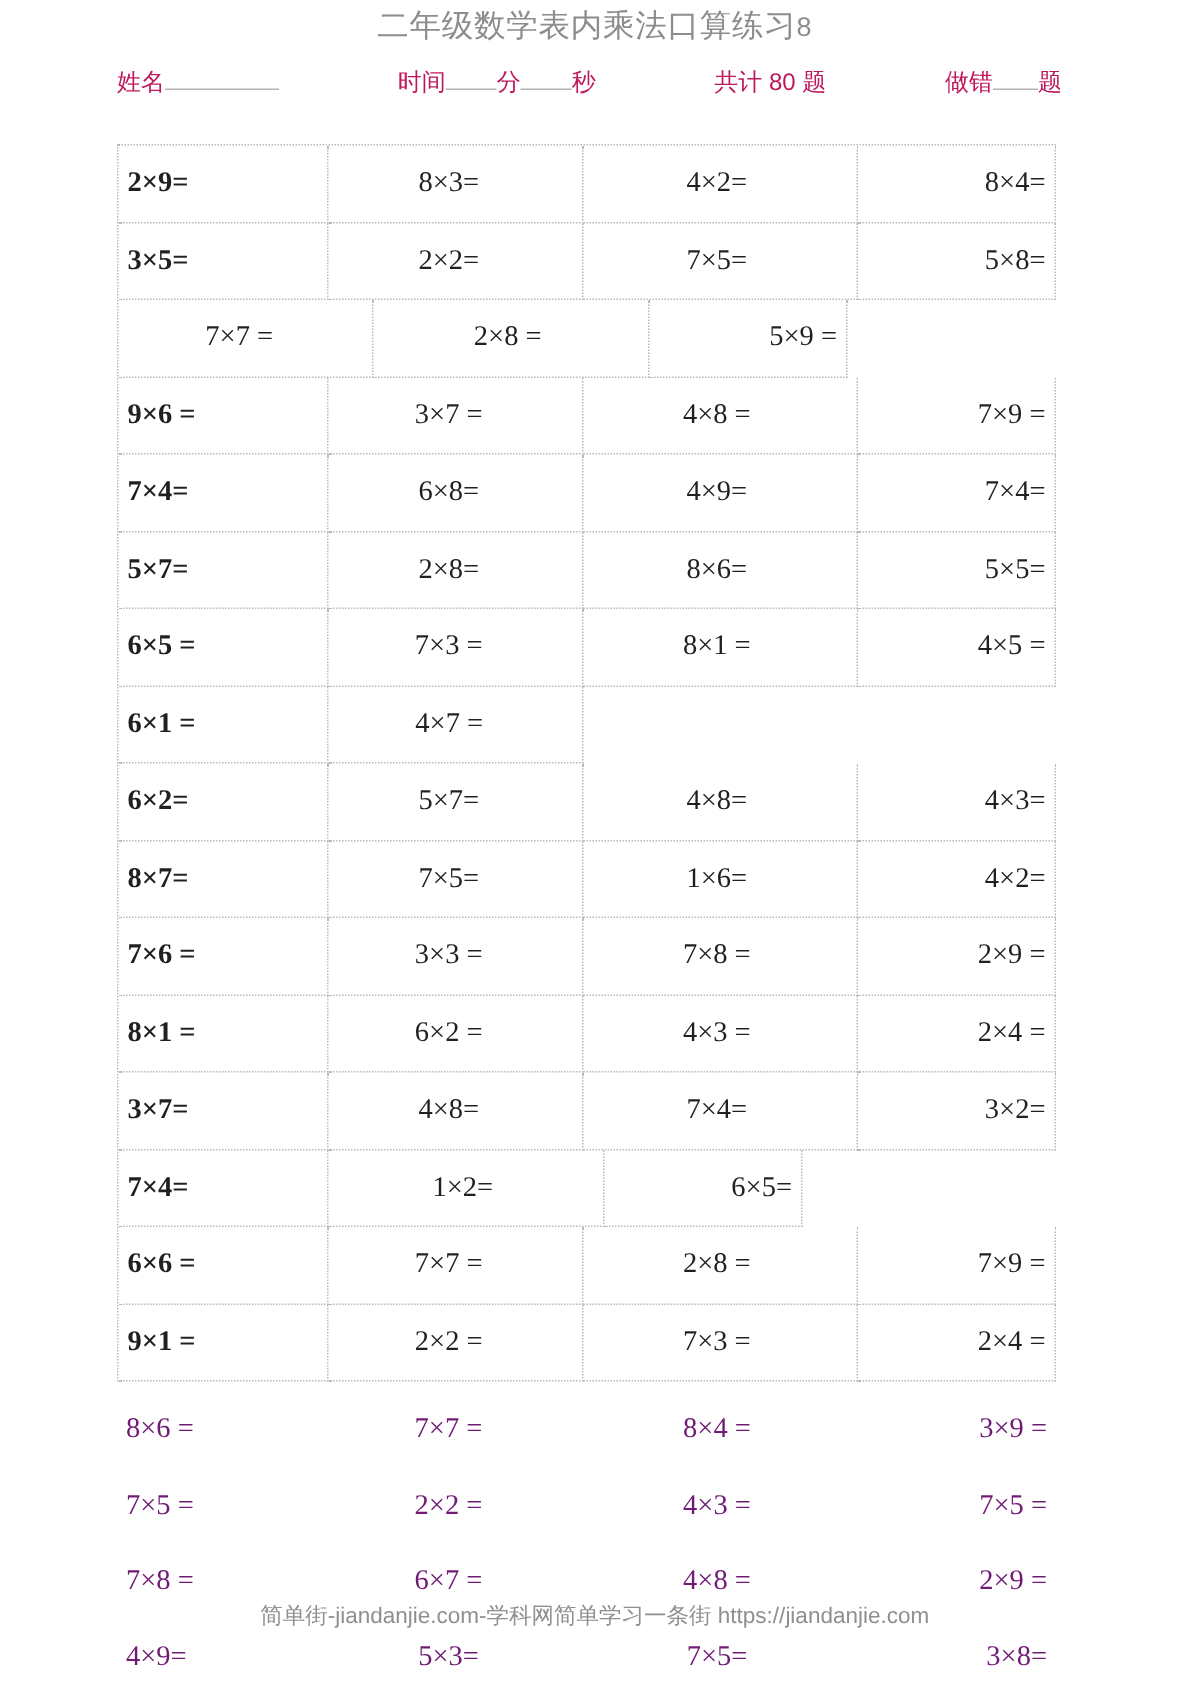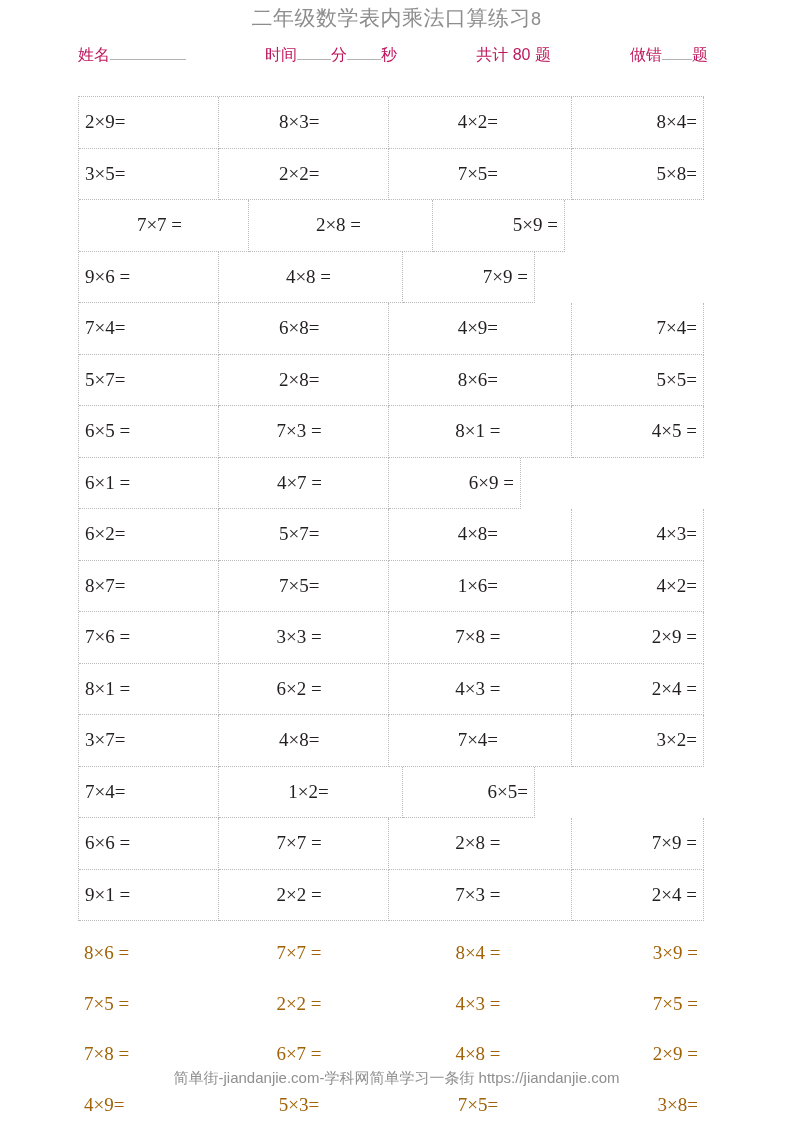--- a/index.html
+++ b/index.html
@@ -88,21 +88,21 @@
     border-bottom: 1px dotted #b9b9b9;
     display: flex;
     align-items: center;
     height: 51.5px;
     font-size: 19px;
     color: #231f20;
     font-family: "Liberation Serif", "DejaVu Serif", serif;
     white-space: nowrap;
   }
   
-  .grid-cell.c0 { width: 140px; justify-content: flex-start; padding-left: 6px; }
+  .grid-cell.c0 { width: 140px; justify-content: flex-start; padding-left: 6px; font-weight: bold; }
   .grid-cell.c1 { width: 170px; justify-content: center; padding-right: 8px; }
   .grid-cell.c2 { width: 184px; justify-content: center; padding-right: 4px; }
   .grid-cell.c3 { width: 132px; justify-content: flex-end; padding-right: 6px; }
 
   
   .tail {
     position: absolute;
     top: 928px;
     left: 78px;
     width: 626px;
@@ -111,21 +111,21 @@
     display: flex;
     width: 100%;
     height: 50.5px;
     align-items: center;
   }
   .tail-cell {
     box-sizing: border-box;
     display: flex;
     align-items: center;
     font-size: 19px;
-    color: #a16207;
+    color: #701a75;
     font-family: "Liberation Serif", "DejaVu Serif", serif;
     white-space: nowrap;
     text-align: right;
   }
   .tail-cell.c0 { width: 140px; justify-content: flex-start; padding-left: 6px; }
   .tail-cell.c1 { width: 170px; justify-content: center; padding-right: 8px; }
   .tail-cell.c2 { width: 184px; justify-content: center; padding-right: 4px; }
   .tail-cell.c3 { width: 132px; justify-content: flex-end; padding-right: 6px; }
 
   
@@ -171,20 +171,21 @@
         <div class="grid-cell c2">7×5=</div>
         <div class="grid-cell c3">5×8=</div>
       </div>
       <div class="grid-row">
         <div class="grid-cell c1">7×7 =</div>
         <div class="grid-cell c2">2×8 =</div>
         <div class="grid-cell c3">5×9 =</div>
       </div>
       <div class="grid-row">
         <div class="grid-cell c0">9×6 =</div>
+        <div class="grid-cell c1">3×7 =</div>
         <div class="grid-cell c2">4×8 =</div>
         <div class="grid-cell c3">7×9 =</div>
       </div>
       <div class="grid-row">
         <div class="grid-cell c0">7×4=</div>
         <div class="grid-cell c1">6×8=</div>
         <div class="grid-cell c2">4×9=</div>
         <div class="grid-cell c3">7×4=</div>
       </div>
       <div class="grid-row">
@@ -195,21 +196,20 @@
       </div>
       <div class="grid-row">
         <div class="grid-cell c0">6×5 =</div>
         <div class="grid-cell c1">7×3 =</div>
         <div class="grid-cell c2">8×1 =</div>
         <div class="grid-cell c3">4×5 =</div>
       </div>
       <div class="grid-row">
         <div class="grid-cell c0">6×1 =</div>
         <div class="grid-cell c1">4×7 =</div>
-        <div class="grid-cell c3">6×9 =</div>
       </div>
       <div class="grid-row">
         <div class="grid-cell c0">6×2=</div>
         <div class="grid-cell c1">5×7=</div>
         <div class="grid-cell c2">4×8=</div>
         <div class="grid-cell c3">4×3=</div>
       </div>
       <div class="grid-row">
         <div class="grid-cell c0">8×7=</div>
         <div class="grid-cell c1">7×5=</div>

